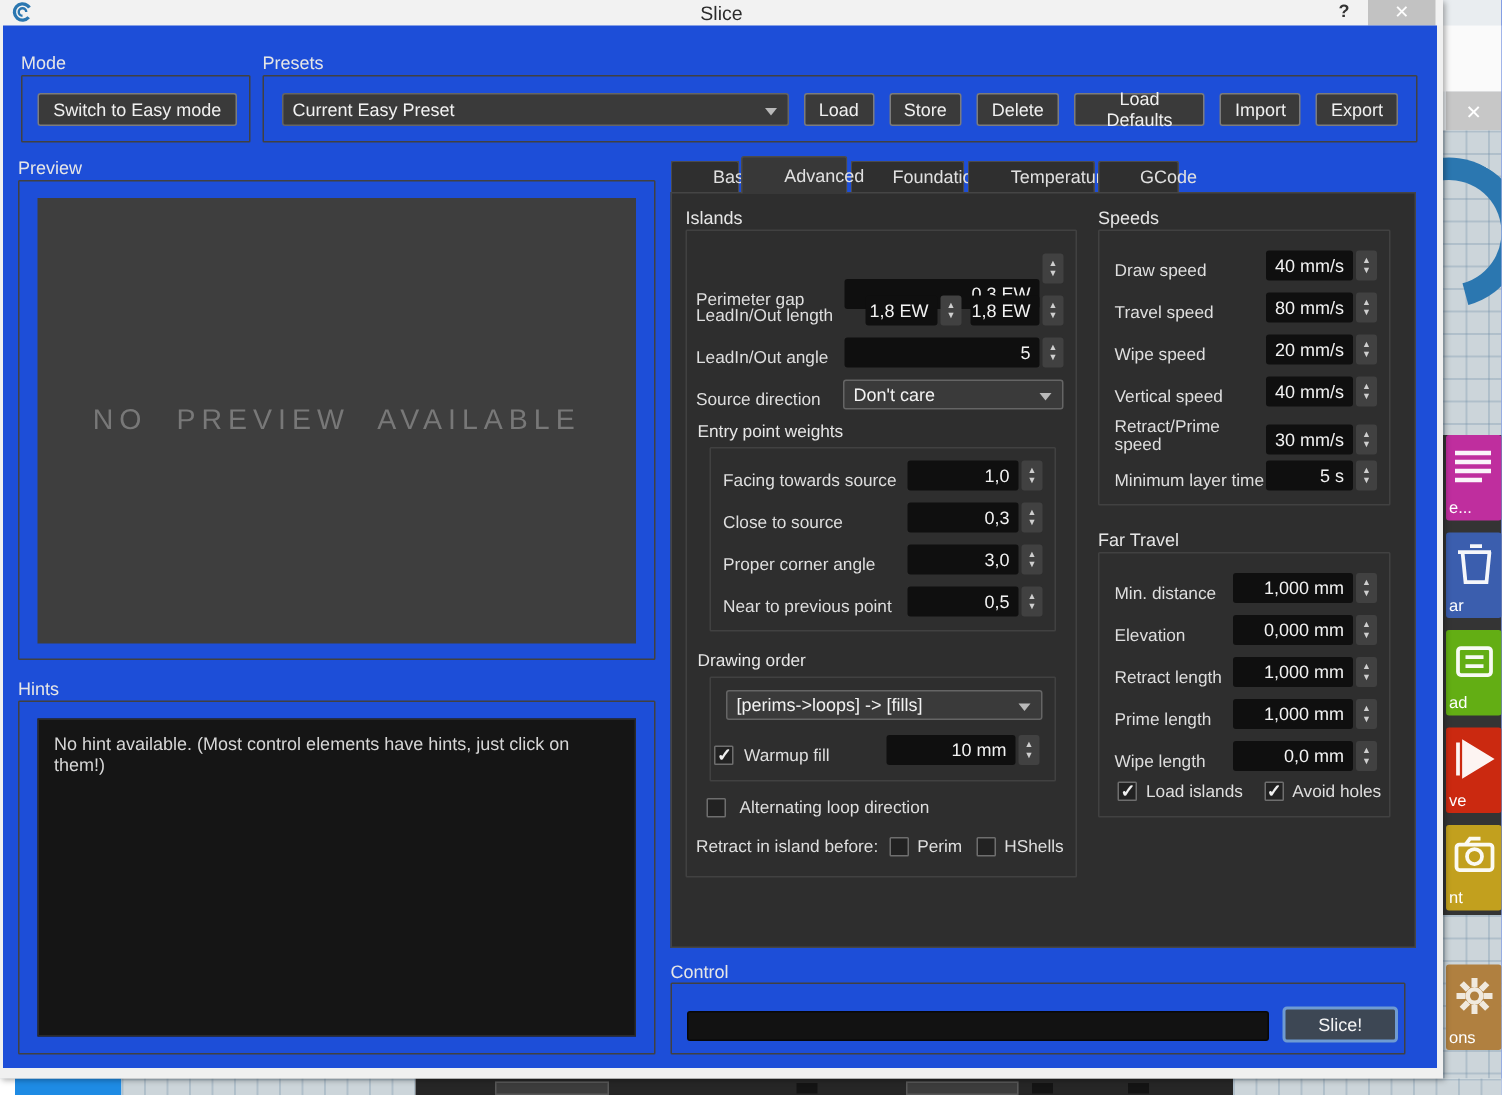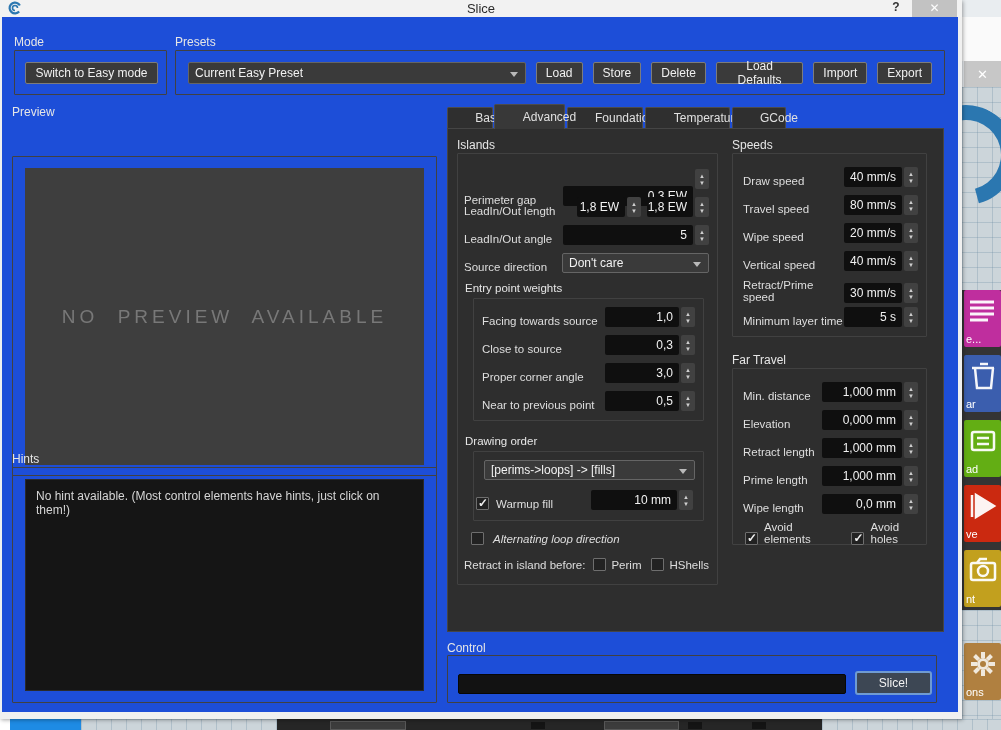--- a/index.html
+++ b/index.html
@@ -200,21 +200,21 @@
           <button class="btn">Load</button>
           <button class="btn">Store</button>
           <button class="btn">Delete</button>
           <button class="btn">Load Defaults</button>
           <button class="btn">Import</button>
           <button class="btn">Export</button>
         </div>
       </div>
 
       <span class="grp-label" style="left:10px; top:88px;">Preview</span>
-      <div class="grp-frame" style="left:10px; top:103px; width:425px; height:320px;margin-top:36px;">
+      <div class="grp-frame" style="left:10px; top:103px; width:425px; height:320px;">
         <div class="preview-canvas">
           <span>NO  PREVIEW  AVAILABLE</span>
         </div>
       </div>
 
       <span class="grp-label" style="left:10px; top:435px;">Hints</span>
       <div class="grp-frame" style="left:10px; top:450px; width:425px; height:236px;">
         <div class="hints-box">
           <span>No hint available. (Most control elements have hints, just click on them!)</span>
         </div>
@@ -339,21 +339,21 @@
                 <span class="spin">
                     <i class="up"></i>
                     <i class="dn"></i>
                   </span>
               </span>
             </div>
           </div>
 
           <div class="row" style="left:13px; top:378px;">
             <span class="checkbox"></span>
-            <span class="lbl" style="margin-left:9px;font-style:italic;">Alternating loop direction</span>
+            <span class="lbl" style="margin-left:9px;">Alternating loop direction</span>
           </div>
 
           <div class="row" style="left:6px; top:404px;">
             <span class="lbl">Retract in island before:</span>
             <span class="checkbox" style="margin-left:8px;"></span>
             <span class="lbl" style="margin-left:5px;">Perim</span>
             <span class="checkbox" style="margin-left:10px;"></span>
             <span class="lbl" style="margin-left:5px;">HShells</span>
           </div>
         </div>
@@ -469,21 +469,21 @@
             <span style="display:flex;">
                 <span class="field" style="width:80px;">0,0 mm</span>
                 <span class="spin">
                   <i class="up"></i>
                   <i class="dn"></i>
                 </span>
               </span>
           </div>
           <div class="row" style="left:12px; top:152px;">
             <span class="checkbox checked"></span>
-            <span class="lbl" style="margin-left:6px;">Avoid elements</span>
+            <span class="lbl" style="margin-left:6px;">Load islands</span>
             <span class="checkbox checked" style="margin-left:14px;"></span>
             <span class="lbl" style="margin-left:6px;">Avoid holes</span>
           </div>
         </div>
       </div>
 
       <span class="grp-label" style="left:445px; top:624px;">Control</span>
       <div class="grp-frame" style="left:445px; top:638px; width:490px; height:48px;">
         <div class="progress"></div>
         <div class="slice-btn">Slice!</div>

